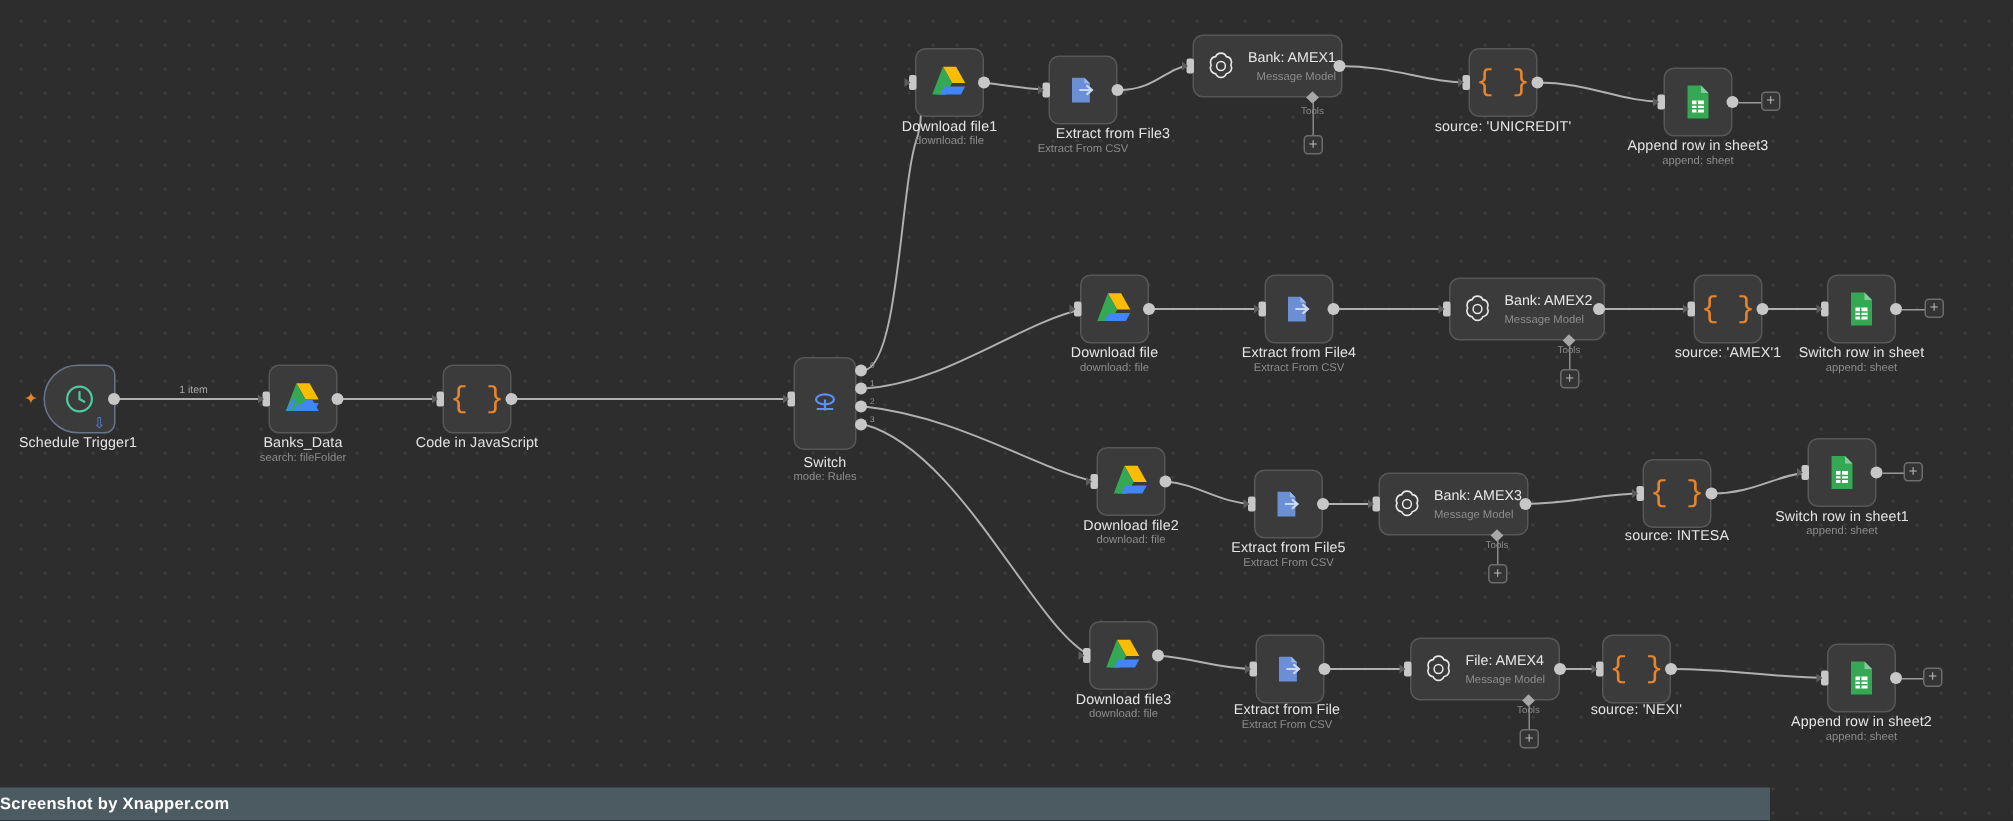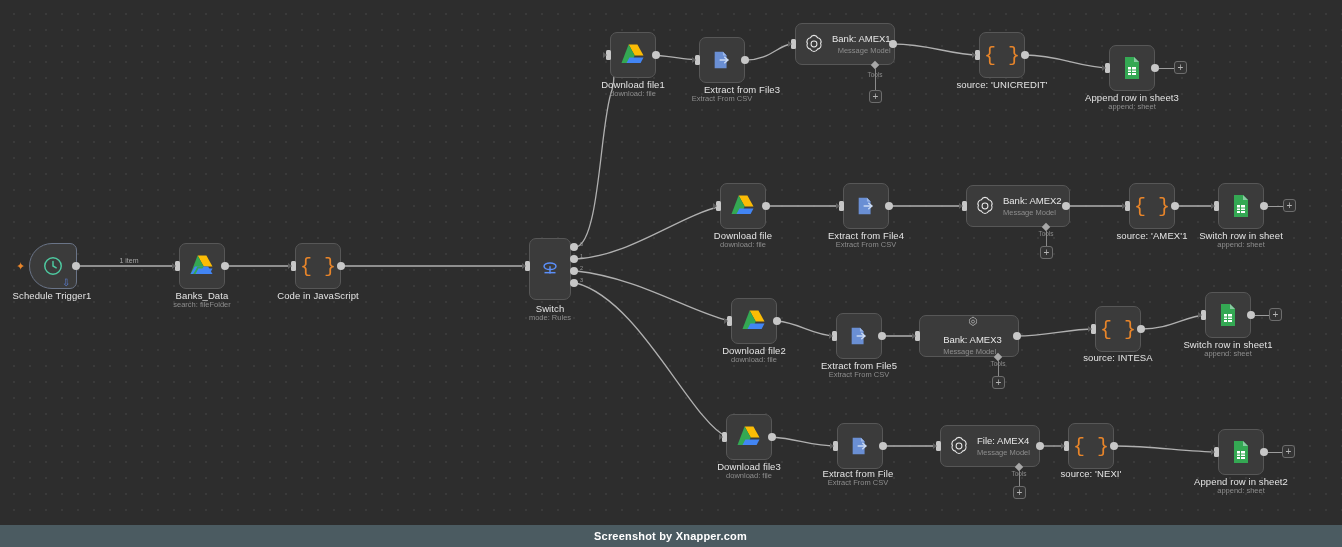--- a/index.html
+++ b/index.html
@@ -143,25 +143,25 @@
     position: absolute;
     color: #5b7fd4;
     font-size: 10px;
     line-height: 10px;
   }
 
   
   #watermark {
     position: absolute;
     left: 0; bottom: 0;
-    width: 1342px; height: 22px;
+    width: 1180px; height: 22px;
     background: #4b5b61;
     display: flex;
     align-items: center;
-    justify-content: center;
+    justify-content: flex-start;
     padding-right: 1px;
   }
   #watermark span {
     color: #ffffff;
     font-size: 11px;
     font-weight: bold;
     letter-spacing: .2px;
   }
 </style>
 </head>
@@ -407,21 +407,21 @@
       <path d="M4 3 h9 l4 4 v14 h-13 z" fill="#6a8fd4"></path>
       <path d="M13 3 v4 h4 z" fill="#9db8e8"></path>
       <path d="M10 12 h8 M15 9 l3.5 3 -3.5 3" stroke="#c9d9f3" stroke-width="1.6" fill="none" stroke-linecap="round"></path>
     </svg>
   </div>
   <div class="inport" style="left:832px; top:331px;"></div>
   <div class="port" style="left:878px; top:332px;"></div>
   <div class="nlabel" style="left:859px; top:360px;">Extract from File5</div>
   <div class="nsub" style="left:859px; top:370px;">Extract From CSV</div>
 
-  <div class="node ai" style="left:919px; top:315px;flex-direction:column;">
+  <div class="node ai" style="left:919px; top:315px;">
     <svg width="22" height="22" viewBox="0 0 24 24">
       <path d="M12 2.6 a4.2 4.2 0 0 1 3.9 2.6 4.2 4.2 0 0 1 3.3 6.2 4.2 4.2 0 0 1 -3.3 6.2 4.2 4.2 0 0 1 -7.8 0 4.2 4.2 0 0 1 -3.3 -6.2 4.2 4.2 0 0 1 3.3 -6.2 4.2 4.2 0 0 1 3.9 -2.6 z" fill="none" stroke="#e8e8e8" stroke-width="1.2"></path>
       <circle cx="12" cy="12" r="3.2" fill="none" stroke="#e8e8e8" stroke-width="1.1"></circle>
     </svg>
     <div class="ai-text">
       <span class="ai-title">Bank: AMEX3</span>
       <span class="ai-sub">Message Model</span>
     </div>
   </div>
   <div class="inport" style="left:915px; top:331px;"></div>

